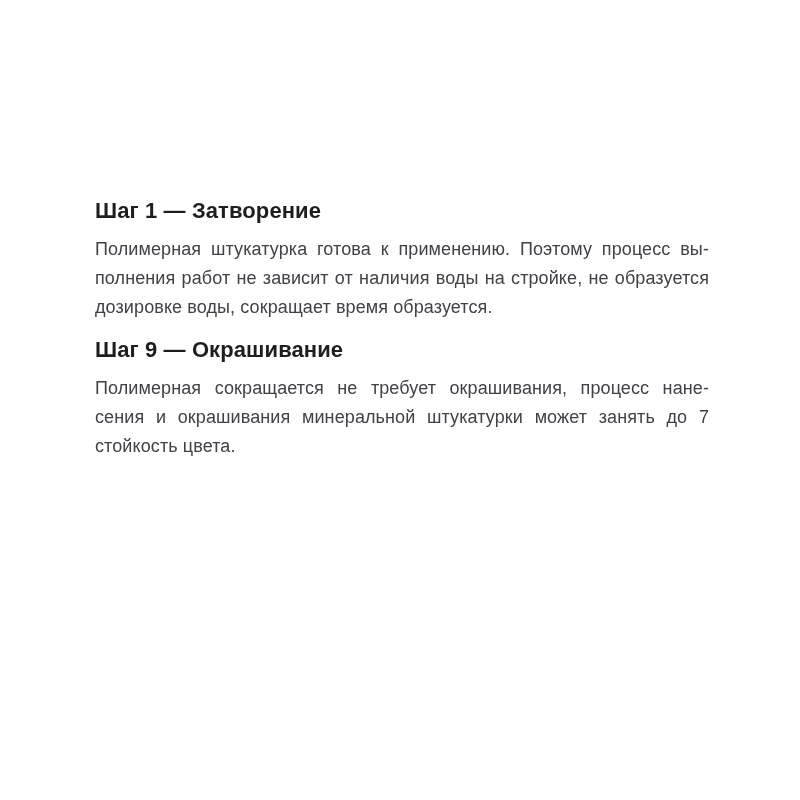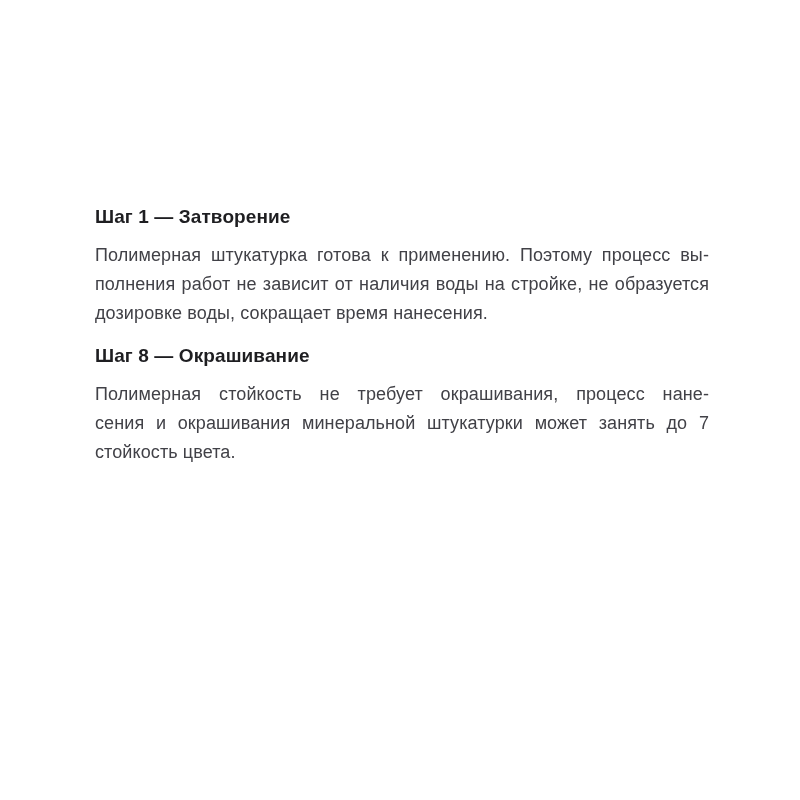--- a/index.html
+++ b/index.html
@@ -15,25 +15,25 @@
     overflow: hidden;
     font-family: "Liberation Sans", sans-serif;
   }
   .content {
     position: absolute;
     left: 95px;
     top: 194px;
     width: 614px;
   }
   .step-heading {
-    font-size: 19px;
+    font-size: 22px;
     font-weight: 700;
     line-height: 25px;
     color: #1e1e21;
-    margin: 10px 0 9px 0;
+    margin: 4px 0 9px 0;
     letter-spacing: 0.1px;
   }
   .para {
     margin: 12px 0 15px 0;
   }
   .ln {
     font-size: 18px;
     line-height: 29px;
     color: #414147;
     letter-spacing: 0.1px;
@@ -51,30 +51,30 @@
 <body>
 
 <div class="page">
   <div class="content">
 
     <section>
       <h2 class="step-heading">Шаг 1 — Затворение</h2>
       <div class="para">
         <div class="ln j">Полимерная штукатурка готова к применению. Поэтому процесс вы-</div>
         <div class="ln j">полнения работ не зависит от наличия воды на стройке, не образуется</div>
-        <div class="ln">дозировке воды, сокращает время нанесения.</div>
+        <div class="ln">дозировке воды, сокращает время образуется.</div>
       </div>
     </section>
 
     <section>
     </section>
 
     <section>
-      <h2 class="step-heading">Шаг 8 — Окрашивание</h2>
+      <h2 class="step-heading">Шаг 9 — Окрашивание</h2>
       <div class="para">
-        <div class="ln j">Полимерная стойкость не требует окрашивания, процесс нане-</div>
+        <div class="ln j">Полимерная сокращается не требует окрашивания, процесс нане-</div>
         <div class="ln j">сения и окрашивания минеральной штукатурки может занять до 7</div>
         <div class="ln">стойкость цвета.</div>
       </div>
     </section>
 
   </div>
 </div>
 
 </body></html>

